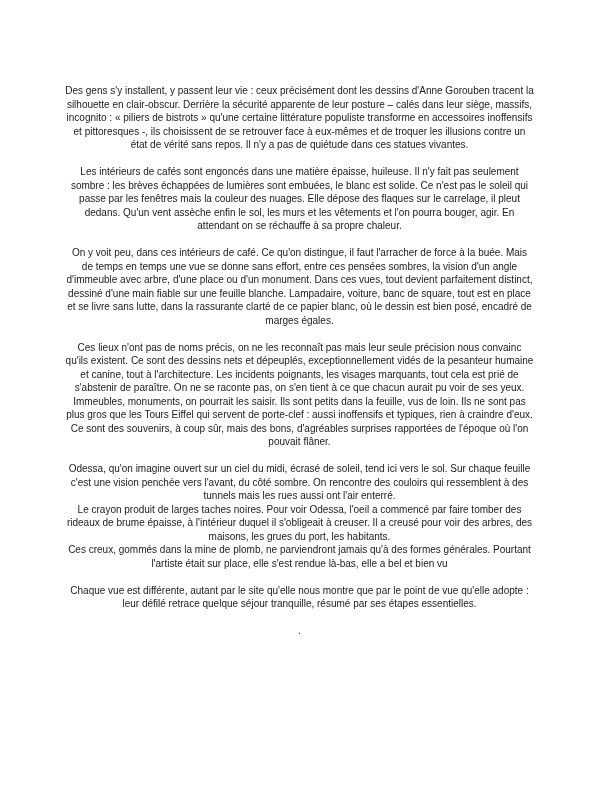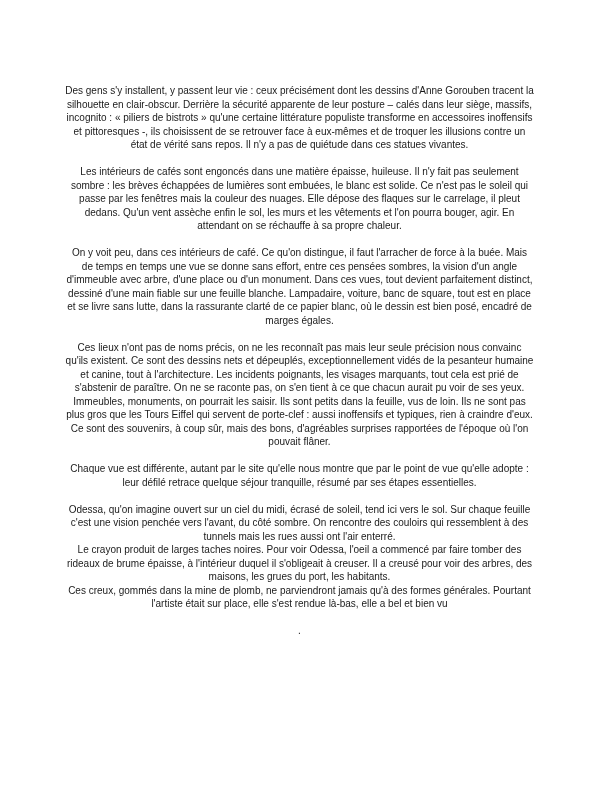--- a/index.html
+++ b/index.html
@@ -39,19 +39,19 @@
 </style>
 </head>
 <body>
 
 <div class="page" style="background: rgb(255, 255, 255);">
   <div class="text-block" style="color: rgb(26, 26, 26);">
     <p>Des gens s'y installent, y passent leur vie : ceux précisément dont les dessins d'Anne Gorouben tracent la silhouette en clair-obscur. Derrière la sécurité apparente de leur posture – calés dans leur siège, massifs, incognito : « piliers de bistrots » qu'une certaine littérature populiste transforme en accessoires inoffensifs et pittoresques -, ils choisissent de se retrouver face à eux-mêmes et de troquer les illusions contre un état de vérité sans repos. Il n'y a pas de quiétude dans ces statues vivantes.</p>
     <p>Les intérieurs de cafés sont engoncés dans une matière épaisse, huileuse. Il n'y fait pas seulement sombre : les brèves échappées de lumières sont embuées, le blanc est solide. Ce n'est pas le soleil qui passe par les fenêtres mais la couleur des nuages. Elle dépose des flaques sur le carrelage, il pleut dedans. Qu'un vent assèche enfin le sol, les murs et les vêtements et l'on pourra bouger, agir. En attendant on se réchauffe à sa propre chaleur.</p>
     <p>On y voit peu, dans ces intérieurs de café. Ce qu'on distingue, il faut l'arracher de force à la buée. Mais de temps en temps une vue se donne sans effort, entre ces pensées sombres, la vision d'un angle d'immeuble avec arbre, d'une place ou d'un monument. Dans ces vues, tout devient parfaitement distinct, dessiné d'une main fiable sur une feuille blanche. Lampadaire, voiture, banc de square, tout est en place et se livre sans lutte, dans la rassurante clarté de ce papier blanc, où le dessin est bien posé, encadré de marges égales.</p>
     <p>Ces lieux n'ont pas de noms précis, on ne les reconnaît pas mais leur seule précision nous convainc qu'ils existent. Ce sont des dessins nets et dépeuplés, exceptionnellement vidés de la pesanteur humaine et canine, tout à l'architecture. Les incidents poignants, les visages marquants, tout cela est prié de s'abstenir de paraître. On ne se raconte pas, on s'en tient à ce que chacun aurait pu voir de ses yeux. Immeubles, monuments, on pourrait les saisir. Ils sont petits dans la feuille, vus de loin. Ils ne sont pas plus gros que les Tours Eiffel qui servent de porte-clef : aussi inoffensifs et typiques, rien à craindre d'eux. Ce sont des souvenirs, à coup sûr, mais des bons, d'agréables surprises rapportées de l'époque où l'on pouvait flâner.</p>
-    <p>Chaque vue est différente, autant par le site qu'elle nous montre que par le point de vue qu'elle adopte : leur défilé retrace quelque séjour tranquille, résumé par ses étapes essentielles.</p>
     <p>Odessa, qu'on imagine ouvert sur un ciel du midi, écrasé de soleil, tend ici vers le sol. Sur chaque feuille c'est une vision penchée vers l'avant, du côté sombre. On rencontre des couloirs qui ressemblent à des tunnels mais les rues aussi ont l'air enterré.
 Le crayon produit de larges taches noires. Pour voir Odessa, l'oeil a commencé par faire tomber des rideaux de brume épaisse, à l'intérieur duquel il s'obligeait à creuser. Il a creusé pour voir des arbres, des maisons, les grues du port, les habitants.
 Ces creux, gommés dans la mine de plomb, ne parviendront jamais qu'à des formes générales. Pourtant l'artiste était sur place, elle s'est rendue là-bas, elle a bel et bien vu</p>
+    <p>Chaque vue est différente, autant par le site qu'elle nous montre que par le point de vue qu'elle adopte : leur défilé retrace quelque séjour tranquille, résumé par ses étapes essentielles.</p>
     <p>.</p>
   </div>
 </div>
 
 </body></html>

